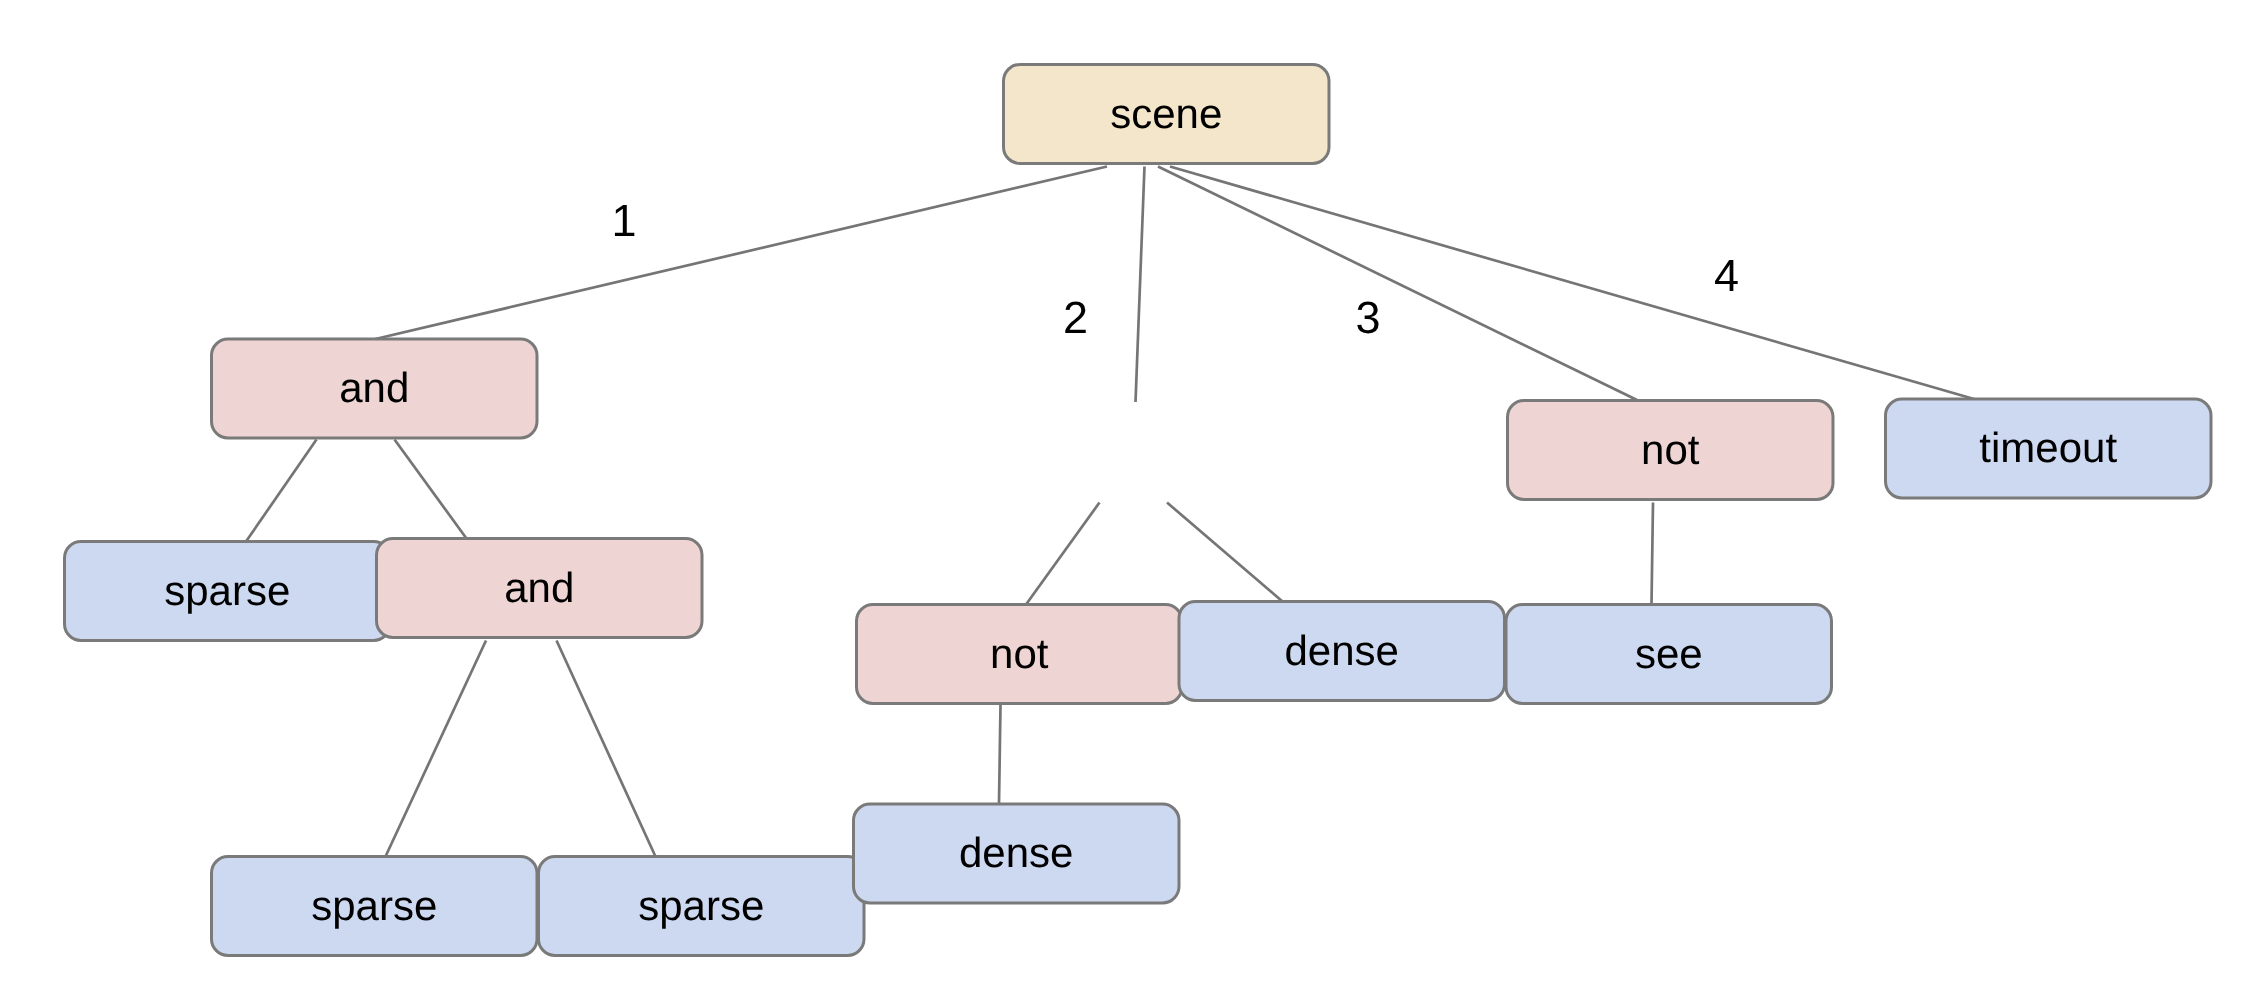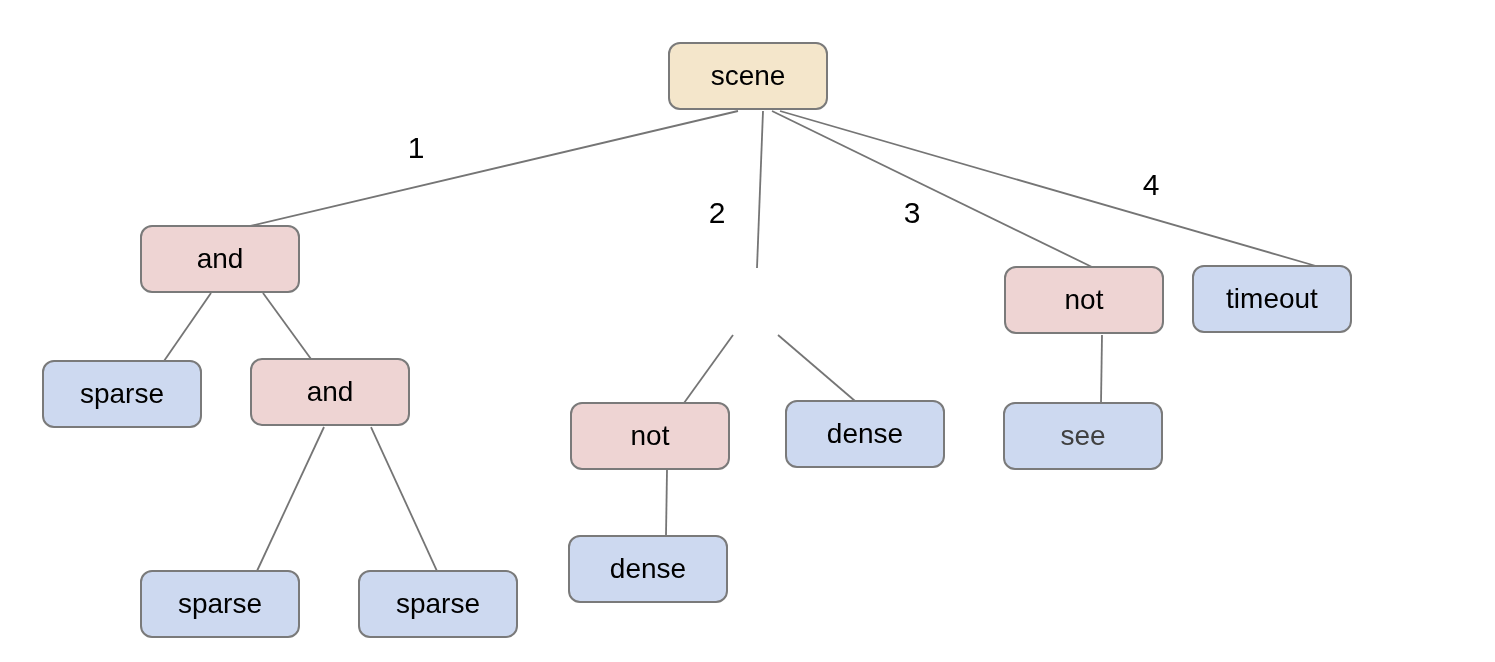--- a/index.html
+++ b/index.html
@@ -12,21 +12,21 @@
     font-family: "Liberation Sans", sans-serif;
   }
   svg.edges {
     position: absolute;
     left: 0; top: 0;
     width: 1495px; height: 662px;
   }
   .edge-line { stroke: #757575; stroke-width: 1.8; }
   .node {
     position: absolute;
-    width: 160px;
+    width: 219px;
     height: 68px;
     border: 2px solid #7a7a7a;
     border-radius: 12px;
     box-sizing: border-box;
     display: flex;
     align-items: center;
     justify-content: center;
     font-size: 28px;
     color: #000000;
     background: #eeeeee;
@@ -59,23 +59,23 @@
   </svg>
 
   <div class="edge-label" style="left:416px; top:148px;">1</div>
   <div class="edge-label" style="left:717px; top:213px;">2</div>
   <div class="edge-label" style="left:912px; top:213px;">3</div>
   <div class="edge-label" style="left:1151px; top:185px;">4</div>
 
   <div class="node" style="left: 668px; top: 42px; background: rgb(244, 230, 203); border-color: rgb(122, 122, 122); color: rgb(0, 0, 0);">scene</div>
   <div class="node" style="left: 140px; top: 225px; background: rgb(238, 212, 211); border-color: rgb(122, 122, 122); color: rgb(0, 0, 0);">and</div>
   <div class="node" style="left: 1004px; top: 266px; background: rgb(238, 212, 211); border-color: rgb(122, 122, 122); color: rgb(0, 0, 0);">not</div>
-  <div class="node" style="left: 1192px; top: 265px; background: rgb(205, 217, 240); border-color: rgb(122, 122, 122); color: rgb(0, 0, 0);">timeout</div>
+  <div class="node" style="left: 1256px; top: 265px; background: rgb(205, 217, 240); border-color: rgb(122, 122, 122); color: rgb(0, 0, 0);">timeout</div>
   <div class="node" style="left: 42px; top: 360px; background: rgb(205, 217, 240); border-color: rgb(122, 122, 122); color: rgb(0, 0, 0);">sparse</div>
   <div class="node" style="left: 250px; top: 358px; background: rgb(238, 212, 211); border-color: rgb(122, 122, 122); color: rgb(0, 0, 0);">and</div>
   <div class="node" style="left: 570px; top: 402px; background: rgb(238, 212, 211); border-color: rgb(122, 122, 122); color: rgb(0, 0, 0);">not</div>
   <div class="node" style="left: 785px; top: 400px; background: rgb(205, 217, 240); border-color: rgb(122, 122, 122); color: rgb(0, 0, 0);">dense</div>
-  <div class="node" style="left: 1003px; top: 402px; background: rgb(205, 217, 240); border-color: rgb(122, 122, 122); color: #404040;">see</div>
+  <div class="node" style="left: 1003px; top: 402px; background: rgb(205, 217, 240); border-color: rgb(122, 122, 122); color: #000000;">see</div>
   <div class="node" style="left: 140px; top: 570px; background: rgb(205, 217, 240); border-color: rgb(122, 122, 122); color: rgb(0, 0, 0);">sparse</div>
   <div class="node" style="left: 358px; top: 570px; background: rgb(205, 217, 240); border-color: rgb(122, 122, 122); color: rgb(0, 0, 0);">sparse</div>
   <div class="node" style="left: 568px; top: 535px; background: rgb(205, 217, 240); border-color: rgb(122, 122, 122); color: rgb(0, 0, 0);">dense</div>
 
 </div>
 
 </body></html>

